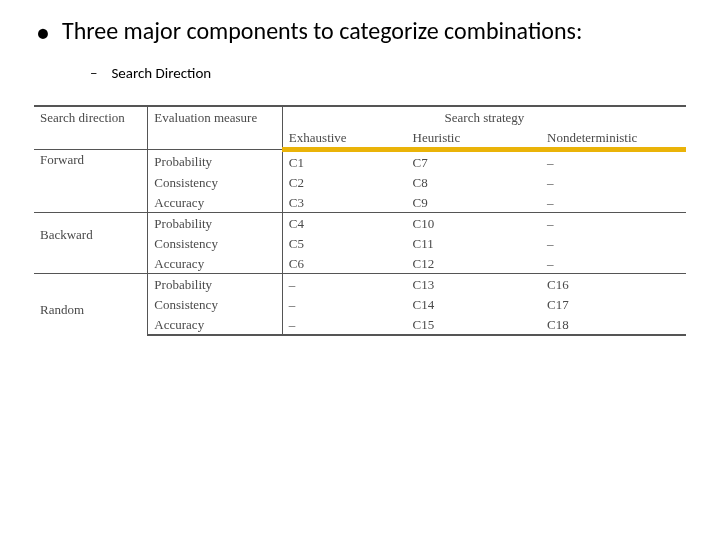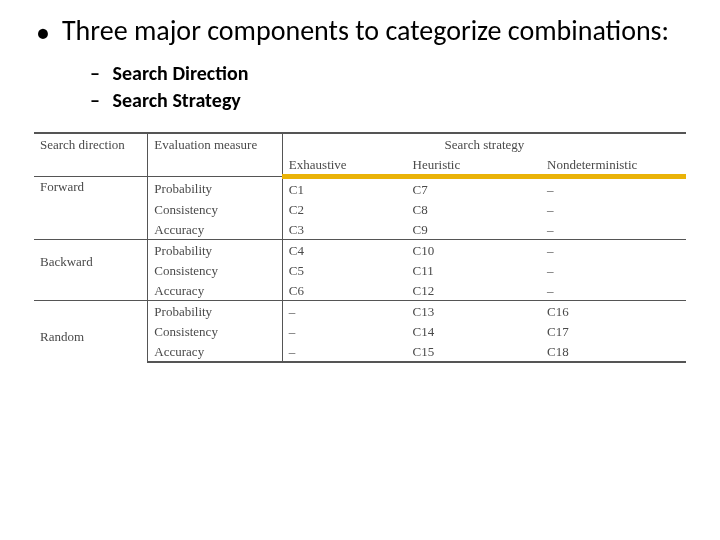--- a/index.html
+++ b/index.html
@@ -31,32 +31,32 @@
     align-items: flex-start;
     margin-left: 6px;
   }
   .dot {
     font-size: 28px;
     line-height: 34px;
     margin-right: 12px;
     margin-top: 2px;
   }
   .bullet1 {
-    font-size: 28px;
+    font-size: 24px;
     line-height: 34px;
     text-align: justify;
     text-justify: inter-word;
     flex: 1;
   }
   .sublist {
     margin: 10px 0 0 60px;
   }
   .subitem {
-    font-size: 20px;
-    font-weight: 700;
+    font-size: 15px;
+    font-weight: 400;
     line-height: 27px;
   }
   .dash {
     display: inline-block;
     width: 18px;
   }
 
   .tablewrap {
     margin: 18px 4px 0 4px;
     font-family: "Times New Roman", Times, serif;
@@ -96,24 +96,20 @@
 
   <div class="bullet1-row">
     <div class="dot">•</div>
     <div class="bullet1">Three major components to categorize combinations:</div>
   </div>
 
   <div class="sublist">
     <div class="subitem">
       <span class="dash">–</span>
       <span>Search Direction</span>
-    </div>
-    <div class="subitem">
-      <span class="dash">–</span>
-      <span>Search Strategy</span>
     </div>
   </div>
 
   <div class="tablewrap">
     <table>
       <colgroup>
         <col class="col-dir">
           <col class="col-meas">
         <col class="col-ex">
           <col class="col-he">

